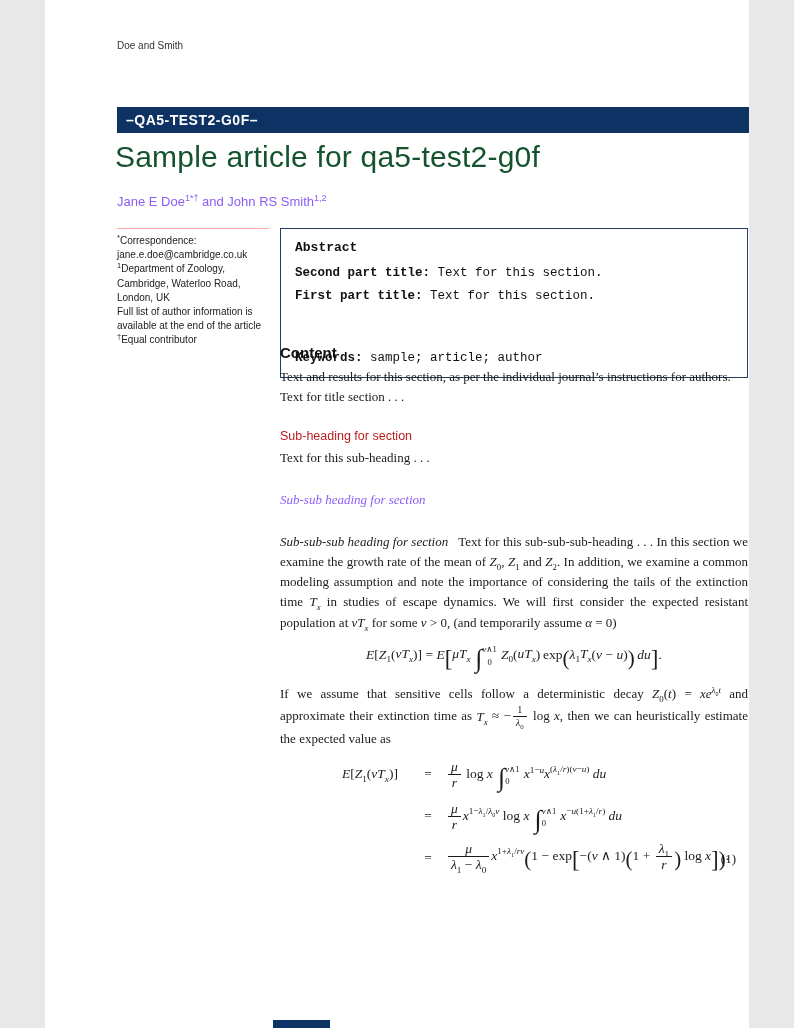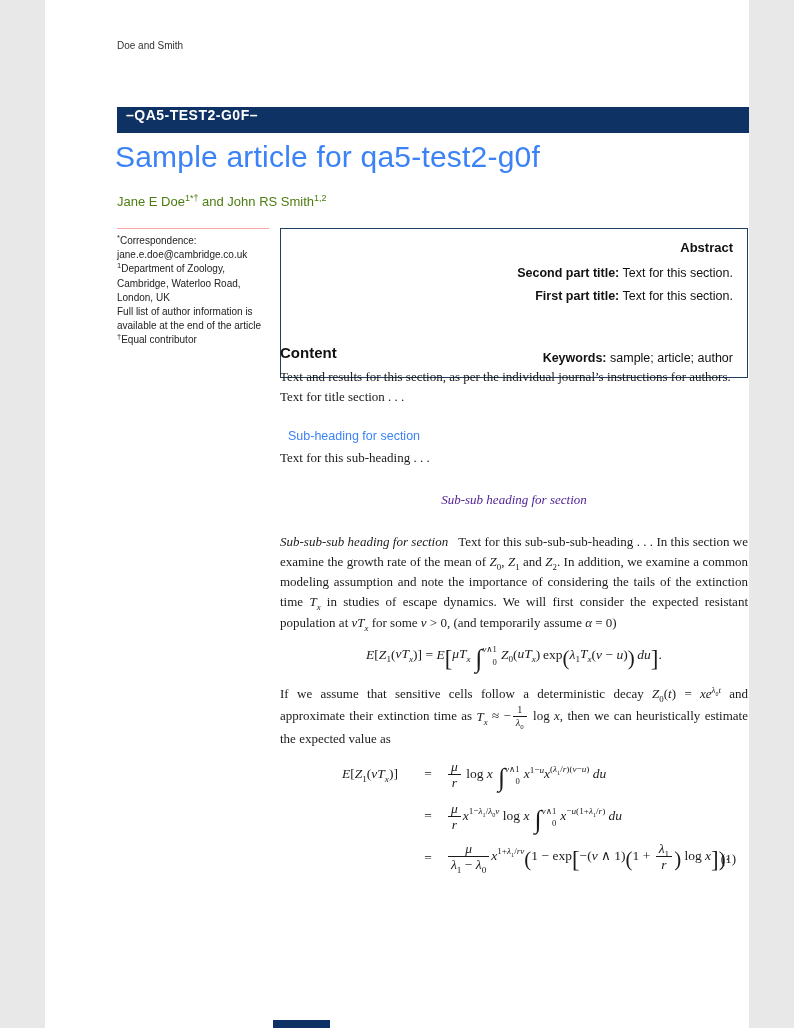--- a/index.html
+++ b/index.html
@@ -7,85 +7,85 @@
     position:relative; width:704px; height:1028px; margin:0 auto;
     background:#ffffff; overflow:hidden; color:#1a1a1a;
     font-family:"Liberation Serif", serif;
   }
   .running-head {
     position:absolute; left:72px; top:40px;
     font-family:"Liberation Sans", sans-serif; font-size:10px; color:#333;
   }
   .banner {
     position:absolute; left:72px; top:107px; width:649px; height:26px;
-    background:#0d3263; color:#ffffff; display:flex; 
+    background:#0d3263; color:#ffffff; display:flex; align-items:center;
     font-family:"Liberation Sans", sans-serif; font-weight:bold;
     font-size:14px; letter-spacing:0.5px; padding-left:9px; box-sizing:border-box;
   }
   .title {
     position:absolute; left:70px; top:140px; margin:0;
     font-family:"Liberation Sans", sans-serif; font-weight:500;
-    font-size:30px; color:#3b82f6; letter-spacing:0.2px;
+    font-size:30px; color:#14532d; letter-spacing:0.2px;
   }
   .authors {
     position:absolute; left:72px; top:194px;
-    font-family:"Liberation Sans", sans-serif; font-size:13px; color:#4d7c0f;
+    font-family:"Liberation Sans", sans-serif; font-size:13px; color:#8b5cf6;
   }
   .authors sup { font-size:9px; }
   .sidebar {
     position:absolute; left:72px; top:228px; width:152px;
     border-top:1px solid #fca5a5; padding-top:5px;
     font-family:"Liberation Sans", sans-serif; font-size:10px; color:#222;
     line-height:1.42;
   }
   .sidebar .sline { white-space:nowrap; }
   .sidebar sup { font-size:7.5px; }
   .abstract-box {
     position:absolute; left:235px; top:228px; width:468px;
     border:1.5px solid #1f3e63; box-sizing:border-box;
     padding:11px 14px 12px 14px;
-    font-family:Liberation Sans, sans-serif; font-size:12.5px; color:#111;text-align:right;
+    font-family:Liberation Mono, monospace; font-size:12.5px; color:#111;
   }
   .abs-heading { font-weight:bold; font-size:13px; margin-bottom:11px; }
   .abs-row { margin-bottom:9px; }
   .abs-row:last-child { margin-bottom:0;margin-top:48px; }
   .abs-label { font-weight:bold; }
   .content {
     position:absolute; left:235px; top:344px; width:468px;
     font-size:13px; line-height:1.55; text-align:justify;
   }
   .content h2 {
     font-family:"Liberation Sans", sans-serif; font-size:15px; font-weight:bold;
     color:#111; margin:22px 0 5px 0; line-height:1.2; text-align:left;
   }
   .content h2.first { margin-top:0; }
   .content h3 {
     font-family:"Liberation Sans", sans-serif; font-size:12.5px; font-weight:500;
-    color:#3b82f6; margin:22px 0 4px 8px; line-height:1.2; text-align:left;
+    color:#b91c1c; margin:22px 0 4px 0; line-height:1.2; text-align:left;
   }
   .content h4 {
     font-family:"Liberation Serif", serif; font-style:italic; font-weight:normal;
-    font-size:13px; color:#4c1d95; margin:24px 0 4px 0; line-height:1.2; text-align:center;
+    font-size:13px; color:#8b5cf6; margin:24px 0 4px 0; line-height:1.2; text-align:left;
   }
   .content p { margin:0; }
   .content p.spaced { margin-top:24px; }
   
   .disp-eq {
     margin:12px 0 12px 0; text-align:center; font-size:13.5px; line-height:1.2;
   }
   sup, sub { font-size:0.68em; line-height:0; }
   .frac { display:inline-block; vertical-align:-0.7em; text-align:center; margin:0 2px; line-height:1; }
   .frac .n { display:block; line-height:1.15; padding:0 3px; }
   .frac .d { display:block; line-height:1.15; padding:0 3px; border-top:1px solid #1a1a1a; }
   .frac.sm { font-size:0.78em; vertical-align:-0.55em; }
   .intg { font-size:1.9em; font-style:normal; vertical-align:-0.32em; line-height:1; margin-left:2px; }
   .lims {
     display:inline-flex; flex-direction:column; justify-content:space-between;
     height:2.45em; font-size:0.64em; vertical-align:middle; line-height:1;
-    margin:0 4px 0 0; position:relative; top:0.05em;align-items:flex-end;
+    margin:0 4px 0 0; position:relative; top:0.05em;
   }
   .bigbr { font-size:1.7em; vertical-align:-0.32em; font-weight:300; }
   .bp { font-size:1.55em; vertical-align:-0.28em; font-weight:300; }
   .bb { font-size:1.7em; vertical-align:-0.3em; font-weight:300; }
   .align { margin-top:6px; font-size:13.5px; text-align:left; }
   .a-row { display:flex; align-items:center; min-height:40px; margin:2px 12px; position:relative; }
   .a-lhs { width:118px; padding-left:50px; box-sizing:border-box; }
   .a-rel { width:36px; text-align:center; }
   .a-rhs { flex:1; }
   .a-num { position:absolute; right:0; top:50%; transform:translateY(-50%); font-size:13px; }

